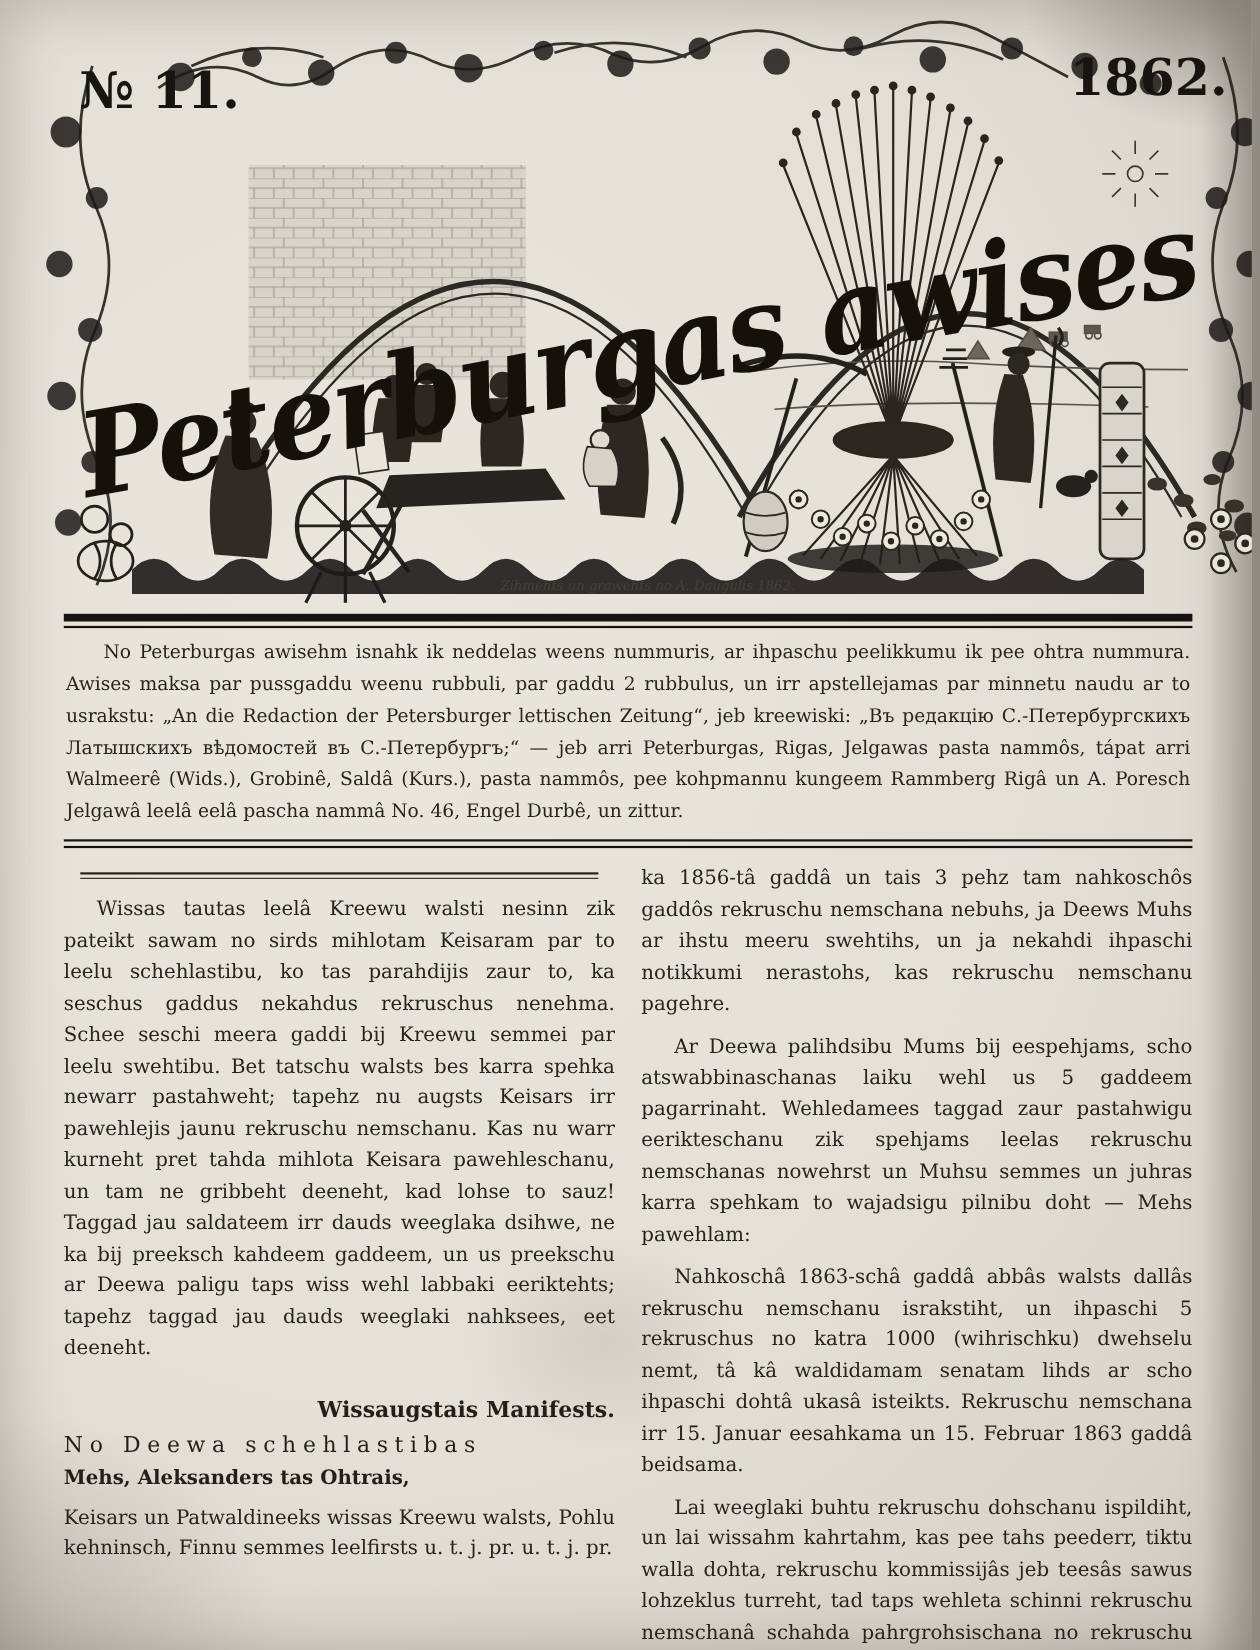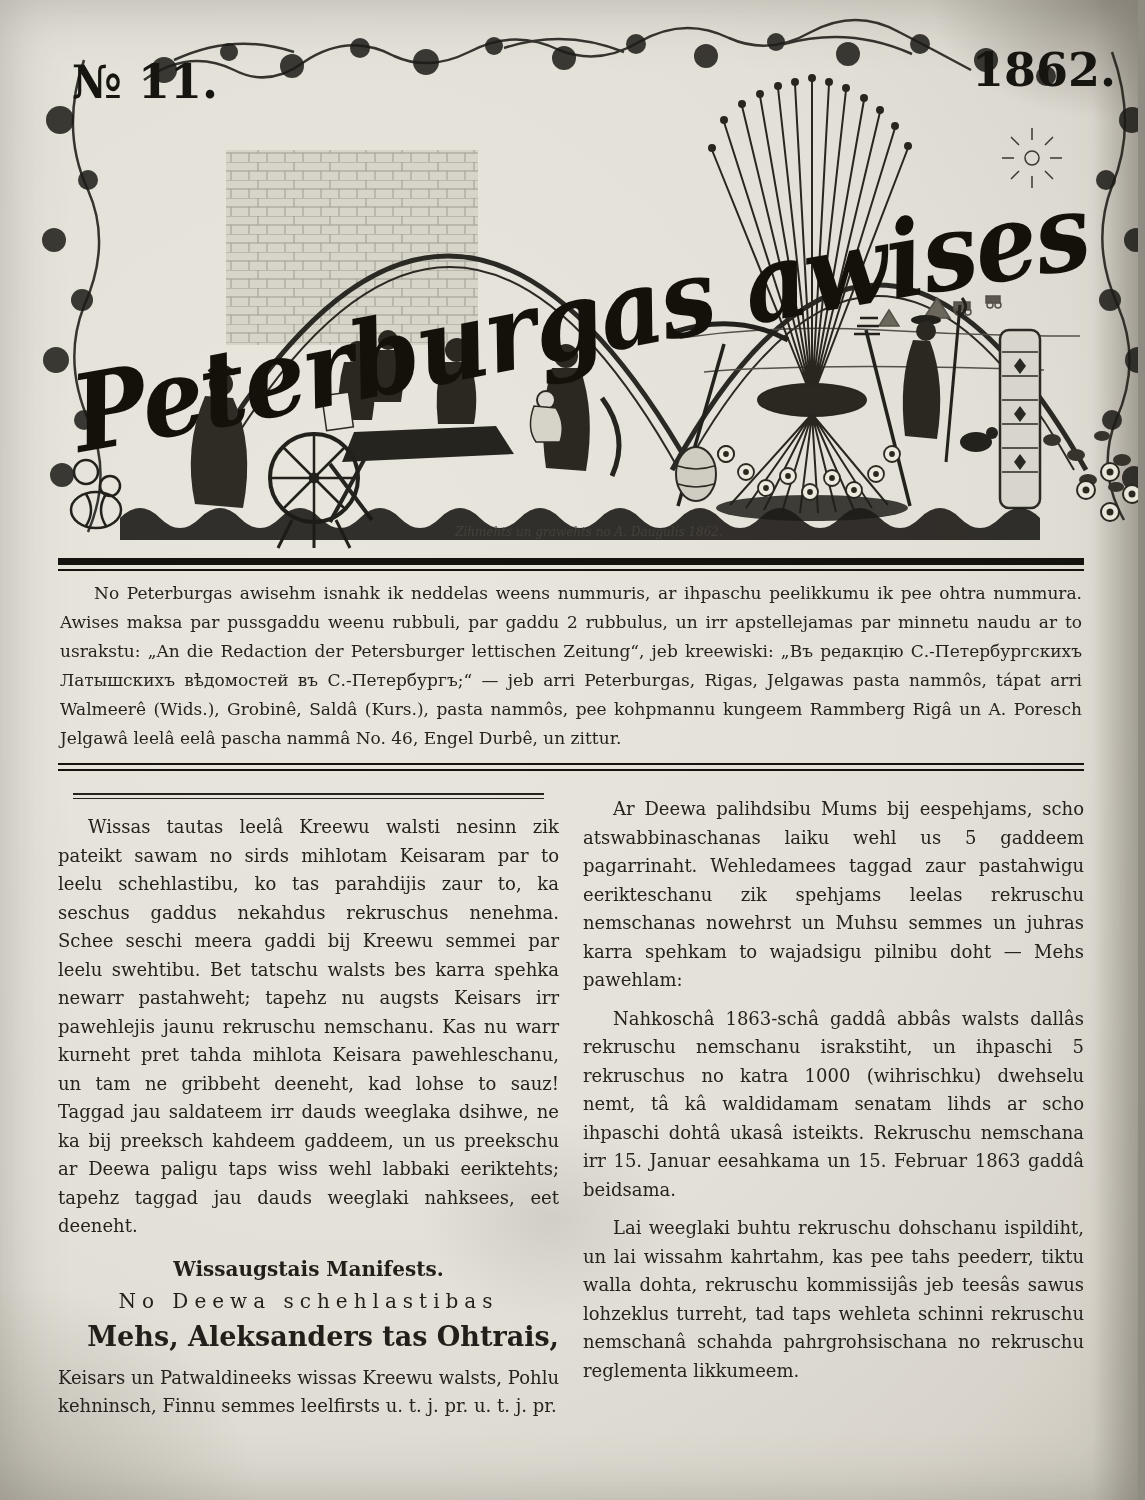--- a/index.html
+++ b/index.html
@@ -27,23 +27,23 @@
     margin:4px 2px 0 2px;text-align:justify;font-size:17px;line-height:29px;
     text-indent:34px;color:#26231c;
   }
   .columns{display:flex;gap:24px;margin-top:6px;}
   .col{flex:1 1 0;min-width:0;}
   p.body{margin:0;text-align:justify;font-size:18px;line-height:28.5px;color:#26231c;}
   p.body.indent{text-indent:30px;}
   .contents{margin:4px 0 0 0;text-align:justify;font-size:18px;line-height:29px;color:#26231c;text-indent:28px;}
   .contents .lbl{font-weight:bold;letter-spacing:.5px;}
   .contents-rule{width:94%;margin:8px auto 14px auto;border-top:2px solid #26231c;border-bottom:1px solid #26231c;height:3px;}
-  .h-manifest{text-align:center;font-weight:bold;font-size:20px;margin:16px 0 8px 0;}
-  .h-grace{text-align:center;font-size:20px;letter-spacing:6px;margin:4px 0 8px 0;}
-  .h-name{text-align:right;font-weight:bold;font-size:27px;margin:6px 0 12px 0;}
+  .h-manifest{text-align:right;font-weight:bold;font-size:20px;margin:28px 0 8px 0;}
+  .h-grace{text-align:left;font-size:20px;letter-spacing:6px;margin:4px 0 8px 0;}
+  .h-name{text-align:left;font-weight:bold;font-size:18px;margin:6px 0 12px 0;}
   .rc p.body{margin-bottom:2px;}
   .rc p.space{margin-top:10px;}
 </style>
 </head>
 <body>
 
 <div class="page">
   <div class="stain tr"></div>
   <div class="stain redge"></div>
   <div class="stain bl"></div>
@@ -269,20 +269,21 @@
 
         <div class="h-manifest">Wissaugstais Manifests.</div>
         <div class="h-grace">No Deewa schehlastibas</div>
         <div class="h-name">Mehs, Aleksanders tas Ohtrais,</div>
 
         <p class="body">Keisars un Patwaldineeks wissas Kreewu walsts, Pohlu kehninsch, Finnu semmes leelfirsts u. t. j. pr. u. t. j. pr.</p>
 
       </div>
 
       <div class="col rc">
+        <p class="body">ka 1856-tâ gaddâ un tais 3 pehz tam nahkoschôs gaddôs rekruschu nemschana nebuhs, ja Deews Muhs ar ihstu meeru swehtihs, un ja nekahdi ihpaschi notikkumi nerastohs, kas rekruschu nemschanu pagehre.</p>
         <p class="body indent space">Ar Deewa palihdsibu Mums bij eespehjams, scho atswabbinaschanas laiku wehl us 5 gaddeem pagarrinaht. Wehledamees taggad zaur pastahwigu eerikteschanu zik spehjams leelas rekruschu nemschanas nowehrst un Muhsu semmes un juhras karra spehkam to wajadsigu pilnibu doht — Mehs pawehlam:</p>
         <p class="body indent space">Nahkoschâ 1863-schâ gaddâ abbâs walsts dallâs rekruschu nemschanu israkstiht, un ihpaschi 5 rekruschus no katra 1000 (wihrischku) dwehselu nemt, tâ kâ waldidamam senatam lihds ar scho ihpaschi dohtâ ukasâ isteikts. Rekruschu nemschana irr 15. Januar eesahkama un 15. Februar 1863 gaddâ beidsama.</p>
         <p class="body indent space">Lai weeglaki buhtu rekruschu dohschanu ispildiht, un lai wissahm kahrtahm, kas pee tahs peederr, tiktu walla dohta, rekruschu kommissijâs jeb teesâs sawus lohzeklus turreht, tad taps wehleta schinni rekruschu nemschanâ schahda pahrgrohsischana no rekruschu reglementa likkumeem.</p>
 
       </div>
 
     </div>
   </div>
 </div>
 

